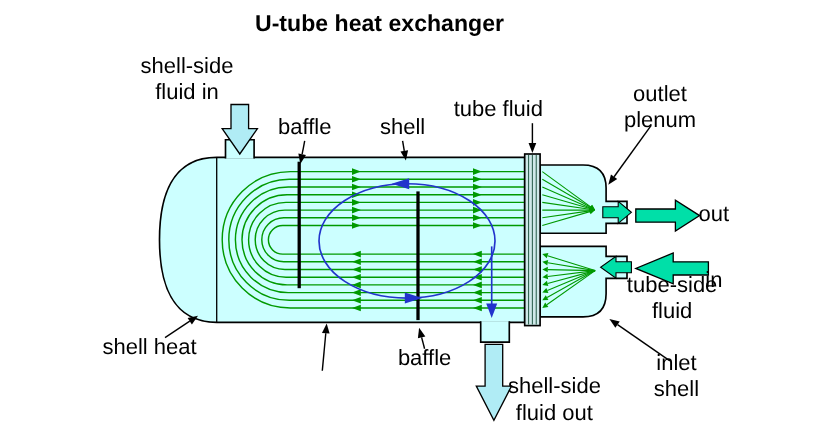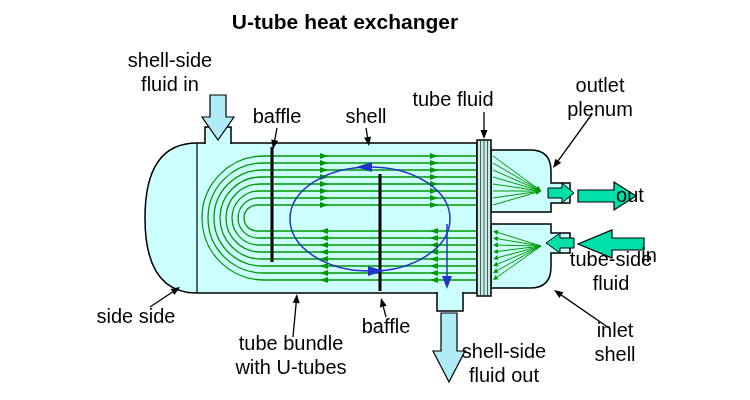--- a/index.html
+++ b/index.html
@@ -158,25 +158,23 @@
   </svg>
 
   <div class="title">U-tube heat exchanger</div>
   <div class="lbl" style="left:170px;top:73px">shell-side
 fluid in</div>
   <div class="lbl" style="left:277px;top:117px">baffle</div>
   <div class="lbl" style="left:366px;top:117px">shell</div>
   <div class="lbl" style="left:453px;top:100px">tube fluid</div>
   <div class="lbl" style="left:600px;top:98px">outlet
 plenum</div>
-  <div class="lbl" style="left:630px;top:196px">out</div>
+  <div class="lbl" style="left:649px;top:196px">out</div>
   <div class="lbl" style="left:649px;top:256px">in</div>
   <div class="lbl" style="left:611px;top:272px">tube-side
 fluid</div>
   <div class="lbl" style="left:615px;top:343px">inlet
 shell</div>
   <div class="lbl" style="left:504px;top:364px">shell-side
 fluid out</div>
   <div class="lbl" style="left:386px;top:327px">baffle</div>
-  <div class="lbl" style="left:291px;top:356px">tube bundle
-with U-tubes</div>
-  <div class="lbl" style="left:136px;top:317px">side side</div>
+  <div class="lbl" style="left:136px;top:317px">shell heat</div>
 </div>
 
 </body></html>

